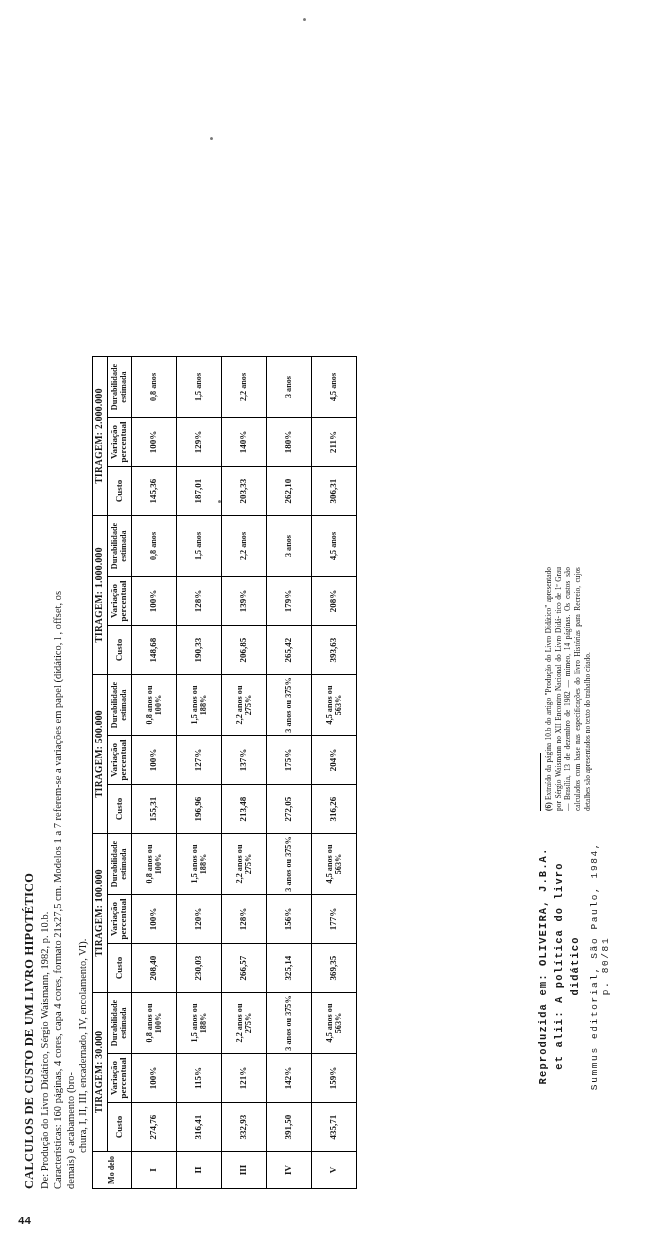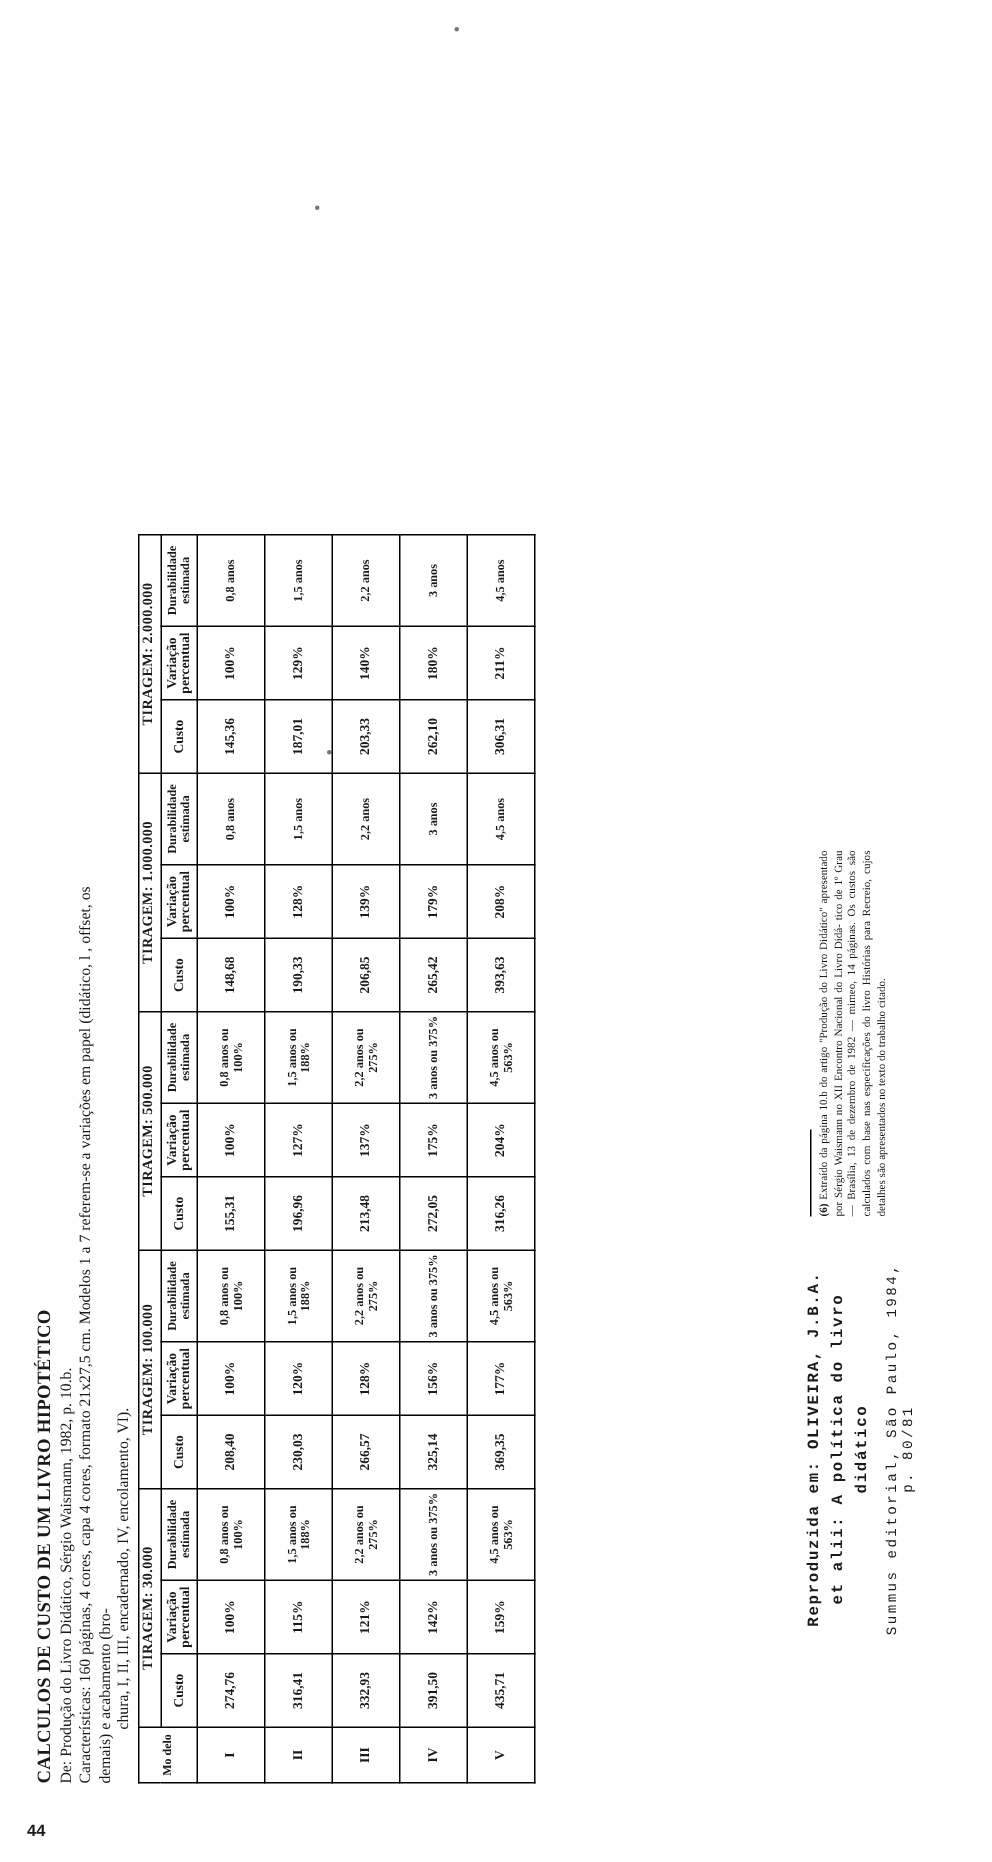--- a/index.html
+++ b/index.html
@@ -136,21 +136,21 @@
     font-size: 9.5px;
     letter-spacing: 1.6px;
     margin-top: 6px;
   }
 
   
   .folio {
     position: absolute;
     left: 18px;
     bottom: 14px;
-    font-family: Liberation Sans, sans-serif;
+    font-family: Liberation Mono, monospace;
     font-weight: bold;
     font-size: 11px;
   }
 
   
   .speck {
     position: absolute;
     background: #777;
     border-radius: 50%;
   }

